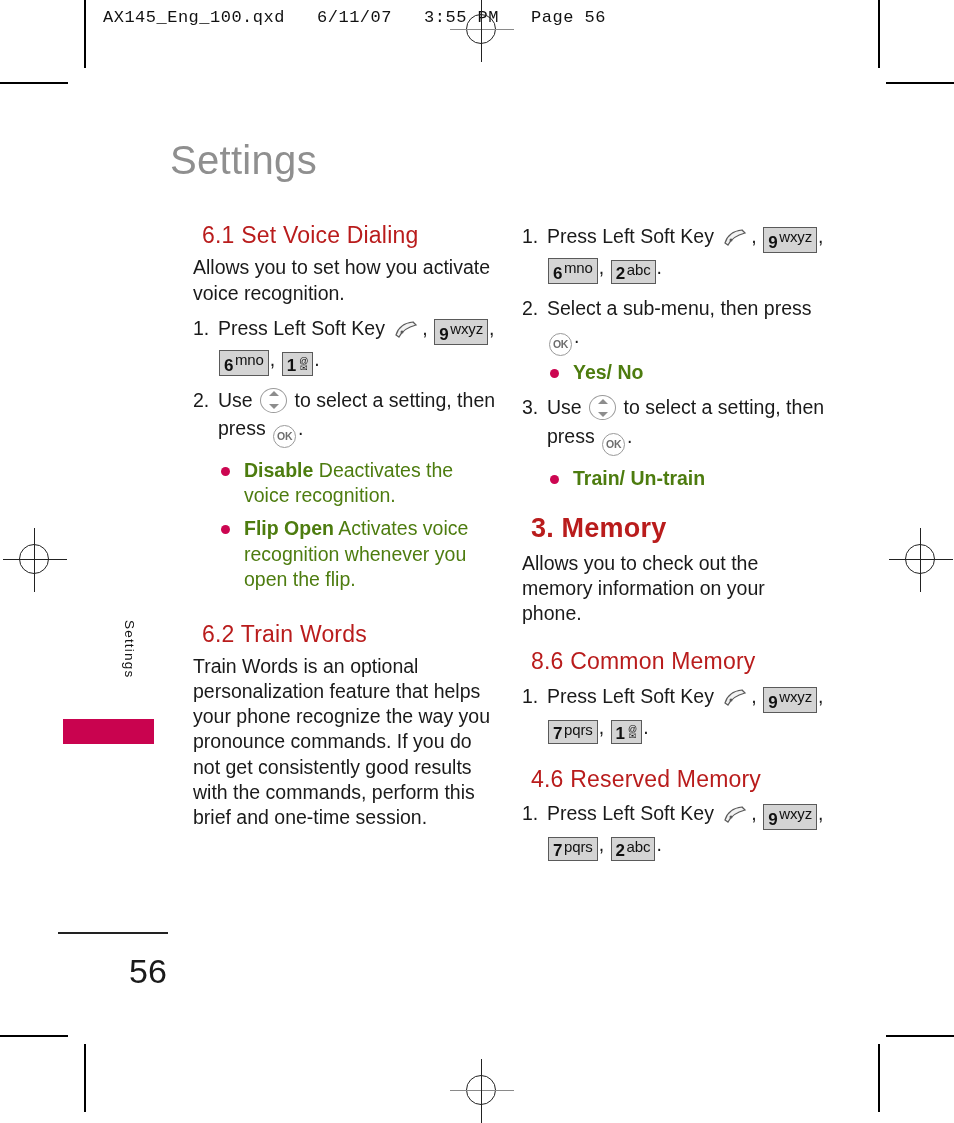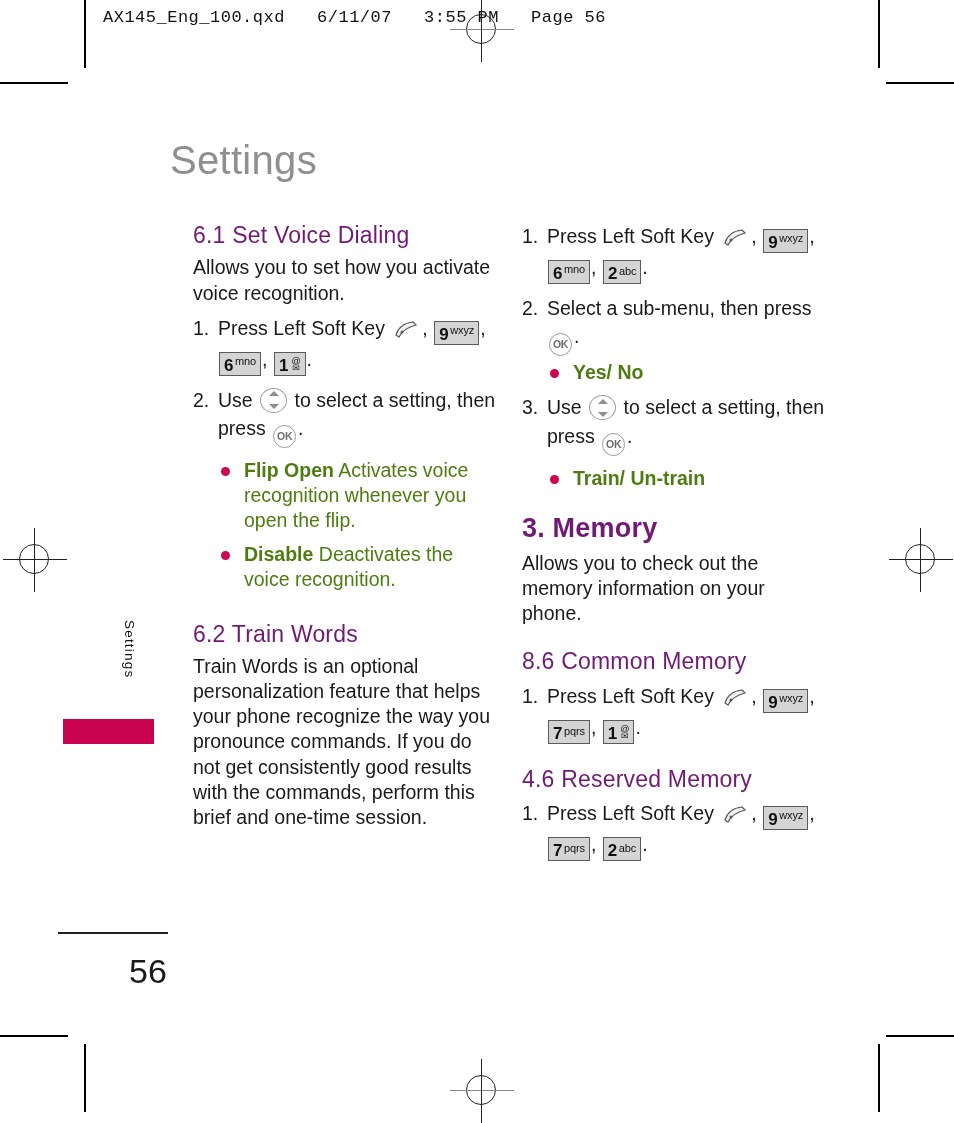--- a/index.html
+++ b/index.html
@@ -86,24 +86,24 @@
   .col {
     position: absolute;
     top: 222px;
     width: 305px;
   }
   .col-left  { left: 193px; }
   .col-right { left: 522px; }
 
   
   h2.sec {
-    color: #701a75;
+    color: #b91c1c;
     font-size: 23px;
     font-weight: 400;
-    margin: 0 0 7px 0;
+    margin: 0 0 7px 9px;
     letter-spacing: 0.2px;
     line-height: 1.15;
   }
   h2.sec.big {
     font-size: 27px;
     font-weight: 700;
   }
   h2.sec.sp-top   { margin-top: 22px; }
   h2.sec.sp-top-l { margin-top: 28px; }
 
@@ -163,21 +163,21 @@
     line-height: 1;
     white-space: nowrap;
   }
   .keybox .kd {
     font-size: 17px;
     font-weight: 700;
     color: #111;
     vertical-align: -1px;
   }
   .keybox .kl {
-    font-size: 11px;
+    font-size: 15px;
     color: #111;
     vertical-align: 3px;
     margin-left: 1.5px;
     letter-spacing: -0.1px;
   }
   .keybox .kl.sup { vertical-align: 5px; }
   .keybox .stackicon {
     display: inline-block;
     vertical-align: -1px;
     margin-left: 3px;
@@ -321,26 +321,26 @@
   </div>
 
   <div class="step">
     <span class="num">2.</span><span>Use</span>
     <span class="navkey"><span class="tri up"></span><span class="tri dn"></span></span>
     <span>to select a setting, then press</span>
     <span class="okkey">OK</span>.
   </div>
 
   <div class="bullet">
+    <b>Disable</b>
+    <span>Deactivates the voice recognition.</span>
+  </div>
+  <div class="bullet">
     <b>Flip Open</b>
     <span>Activates voice recognition whenever you open the flip.</span>
-  </div>
-  <div class="bullet">
-    <b>Disable</b>
-    <span>Deactivates the voice recognition.</span>
   </div>
 
   <h2 class="sec sp-top-l">6.2 Train Words</h2>
   <p class="body">Train Words is an optional personalization feature that helps your phone recognize the way you pronounce commands. If you do not get consistently good results with the commands, perform this brief and one-time session.</p>
 </div>
 
 <div class="col col-right">
 
   <div class="step">
     <span class="num">1.</span><span>Press Left Soft Key</span>&nbsp;<span class="softkey">

